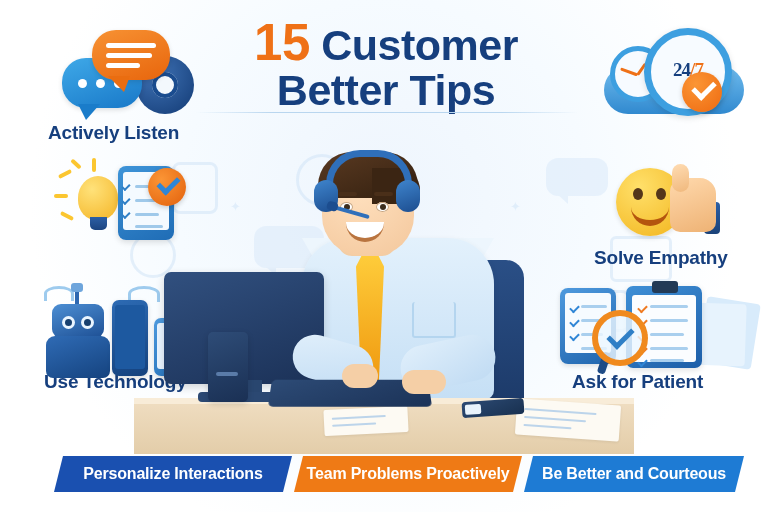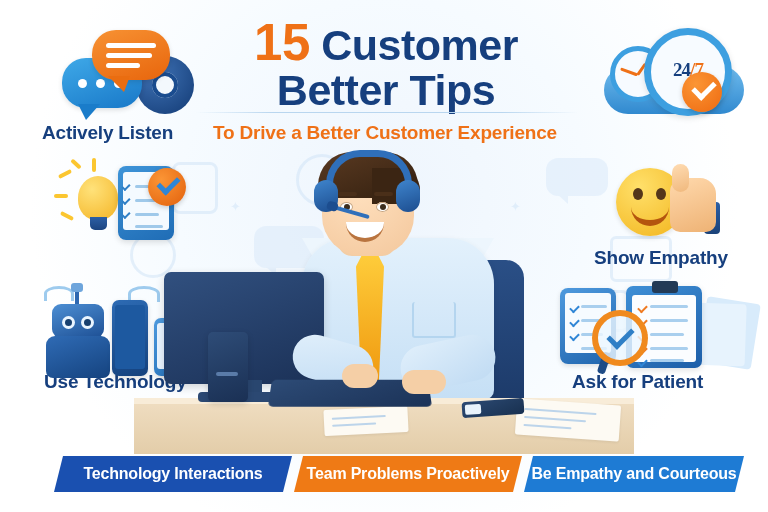--- a/index.html
+++ b/index.html
@@ -28,21 +28,21 @@
   .t-rest{color:#163f7e;}
   .t-line2{color:#163f7e;font-size:43px;font-weight:700;line-height:1.03;letter-spacing:-.5px;}
   .divider{position:absolute;left:196px;top:112px;width:382px;height:1px;
     background:linear-gradient(90deg,rgba(150,190,230,0) 0%,#b9d6ef 20%,#b9d6ef 80%,rgba(150,190,230,0) 100%);}
   .subtitle{position:absolute;left:170px;top:122px;width:430px;text-align:center;
     color:#ef7117;font-size:19px;font-weight:700;letter-spacing:-.2px;white-space:nowrap;}
 
   
   .side-label{position:absolute;color:#163f7e;font-size:19px;font-weight:700;
     letter-spacing:-.2px;white-space:nowrap;}
-  .lbl-listen   {left:42px;  top:122px;}
+  .lbl-listen   {left:48px;  top:122px;}
   .lbl-respond  {left:601px; top:122px;}
   .lbl-empower  {left:44px;  top:247px;}
   .lbl-empathy  {left:594px; top:247px;}
   .lbl-tech     {left:44px;  top:371px;}
   .lbl-feedback {left:572px; top:371px;}
 
   
   .slot{position:absolute;}
   .s-tl{left:52px;top:22px;width:160px;height:96px;}
   .s-tr{left:598px;top:22px;width:160px;height:96px;}
@@ -261,24 +261,23 @@
   </div>
 
   <div class="title-wrap">
     <div class="t-line1">
       <span class="t-num">15</span>
       <span class="t-rest">Customer</span>
     </div>
     <div class="t-line2">Better Tips</div>
   </div>
   <div class="divider"></div>
-  <div class="subtitle">To Drive a Better Customer Experience</div>
 
   <div class="side-label lbl-listen">Actively Listen</div>
-  <div class="side-label lbl-empathy">Show Empathy</div>
+  <div class="side-label lbl-empathy">Solve Empathy</div>
   <div class="side-label lbl-tech">Use Technology</div>
   <div class="side-label lbl-feedback">Ask for Patient</div>
 
   <div class="slot s-tl">
     <div class="gear">
       <div class="tooth" style="transform:rotate(0deg);"></div>
       <div class="tooth" style="transform:rotate(45deg);"></div>
       <div class="tooth" style="transform:rotate(90deg);"></div>
       <div class="tooth" style="transform:rotate(135deg);"></div>
     </div>
@@ -433,18 +432,18 @@
 
     <div class="arm-l"></div>
     <div class="arm-r"></div>
     <div class="keyboard"></div>
     <div class="hand-l"></div>
     <div class="hand-r"></div>
     <div class="sphone"></div>
   </div>
 
   <div class="banners">
-    <div class="banner b1">Technology Interactions</div>
+    <div class="banner b1">Personalize Interactions</div>
     <div class="banner b2">Team Problems Proactively</div>
-    <div class="banner b3">Be Empathy and Courteous</div>
+    <div class="banner b3">Be Better and Courteous</div>
   </div>
 
 </div>
 
 </body></html>

